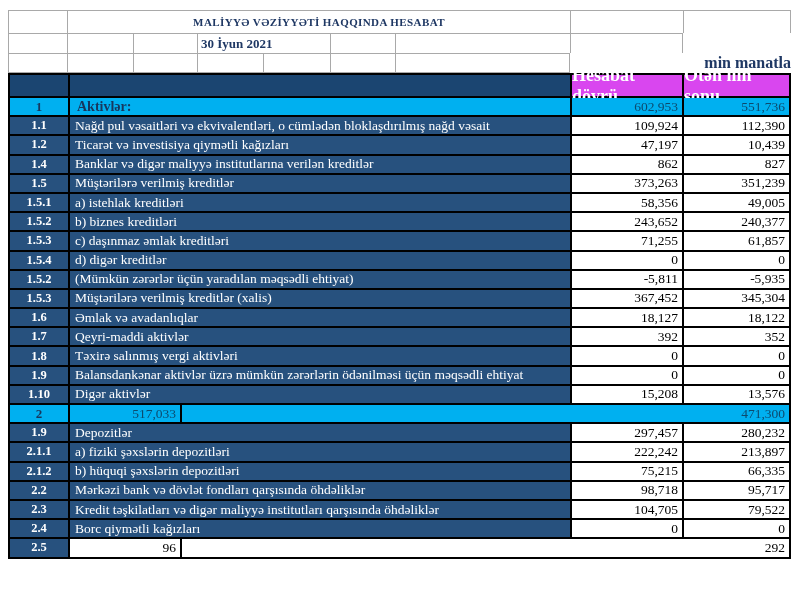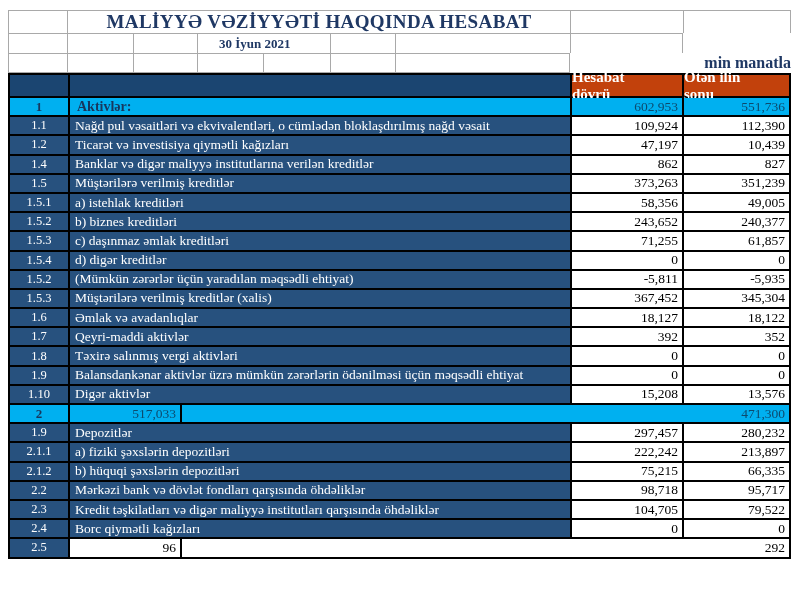--- a/index.html
+++ b/index.html
@@ -10,45 +10,45 @@
   
   #topgrid { position:absolute; left:8px; top:10px; width:783px; }
   .grow { display:flex; }
   .gcell { border-left:1px solid #a9a9a9; border-top:1px solid #a9a9a9; height:100%; }
   .gcell.last { border-right:1px solid #a9a9a9; }
   .gcell.noborder { border:none; }
   .rowA { height:23px; }
   .rowB { height:20px; }
   .rowC { height:20px; }
   .title-cell { display:flex; align-items:center; justify-content:center;
-                color:#1f3864; font-weight:bold; font-size:19px; letter-spacing:0.4px; }
+                color:#1f3864; font-weight:bold; font-size:11px; letter-spacing:0.4px; }
   .date-cell { display:flex; align-items:center; color:#1f3864; font-weight:bold;
-               font-size:13px; padding-left:21px; }
+               font-size:13px; padding-left:3px; }
   .unit-cell { display:flex; align-items:center; justify-content:flex-end;
                color:#1f3864; font-weight:bold; font-size:16px; }
 
   
   #table { position:absolute; left:8px; top:73px; width:783px;
            border:2px solid #000; background:#27517e; }
   .trow { display:flex; border-top:2px solid #000; height:19.2px; }
   .trow.header { border-top:none; height:21px; }
   .c-num   { width:58px;  display:flex; align-items:center; justify-content:center; }
   .c-label { width:502px; display:flex; align-items:center; padding-left:5px;
              border-left:2px solid #000; overflow:hidden; white-space:nowrap; }
   .c-val1  { width:112px; display:flex; align-items:center; justify-content:flex-end;
              padding-right:4px; border-left:2px solid #000; }
   .c-val2  { flex:1; display:flex; align-items:center; justify-content:flex-end;
              padding-right:4px; border-left:2px solid #000; }
 
   .trow.header .c-num, .trow.header .c-label { background:#1b4571; }
   .trow.header .c-val1, .trow.header .c-val2 {
-      background:#c2410c; color:#ffffff; font-weight:bold; font-size:15px;
+      background:#d946ef; color:#ffffff; font-weight:bold; font-size:18px;
       justify-content:center; padding-right:16px; }
 
-  .trow.item .c-num   { background:#27517e; color:#ffffff; font-weight:normal; font-size:12.5px; }
+  .trow.item .c-num   { background:#27517e; color:#ffffff; font-weight:bold; font-size:12.5px; }
   .trow.item .c-label { background:#27517e; color:#ffffff; font-size:13.5px; }
   .trow.item .c-val1, .trow.item .c-val2 { background:#ffffff; color:#000000; font-size:13.5px; }
 
   .trow.section .c-num   { background:#00b0f0; color:#17375e; font-weight:bold; font-size:13px; }
   .trow.section .c-label { background:#00b0f0; color:#17375e; font-weight:bold; font-size:14px;padding-left:7px; }
   .trow.section .c-val1, .trow.section .c-val2 { background:#00b0f0; color:#0c4a6e; font-size:13.5px; }
 </style>
 </head>
 <body>
 

